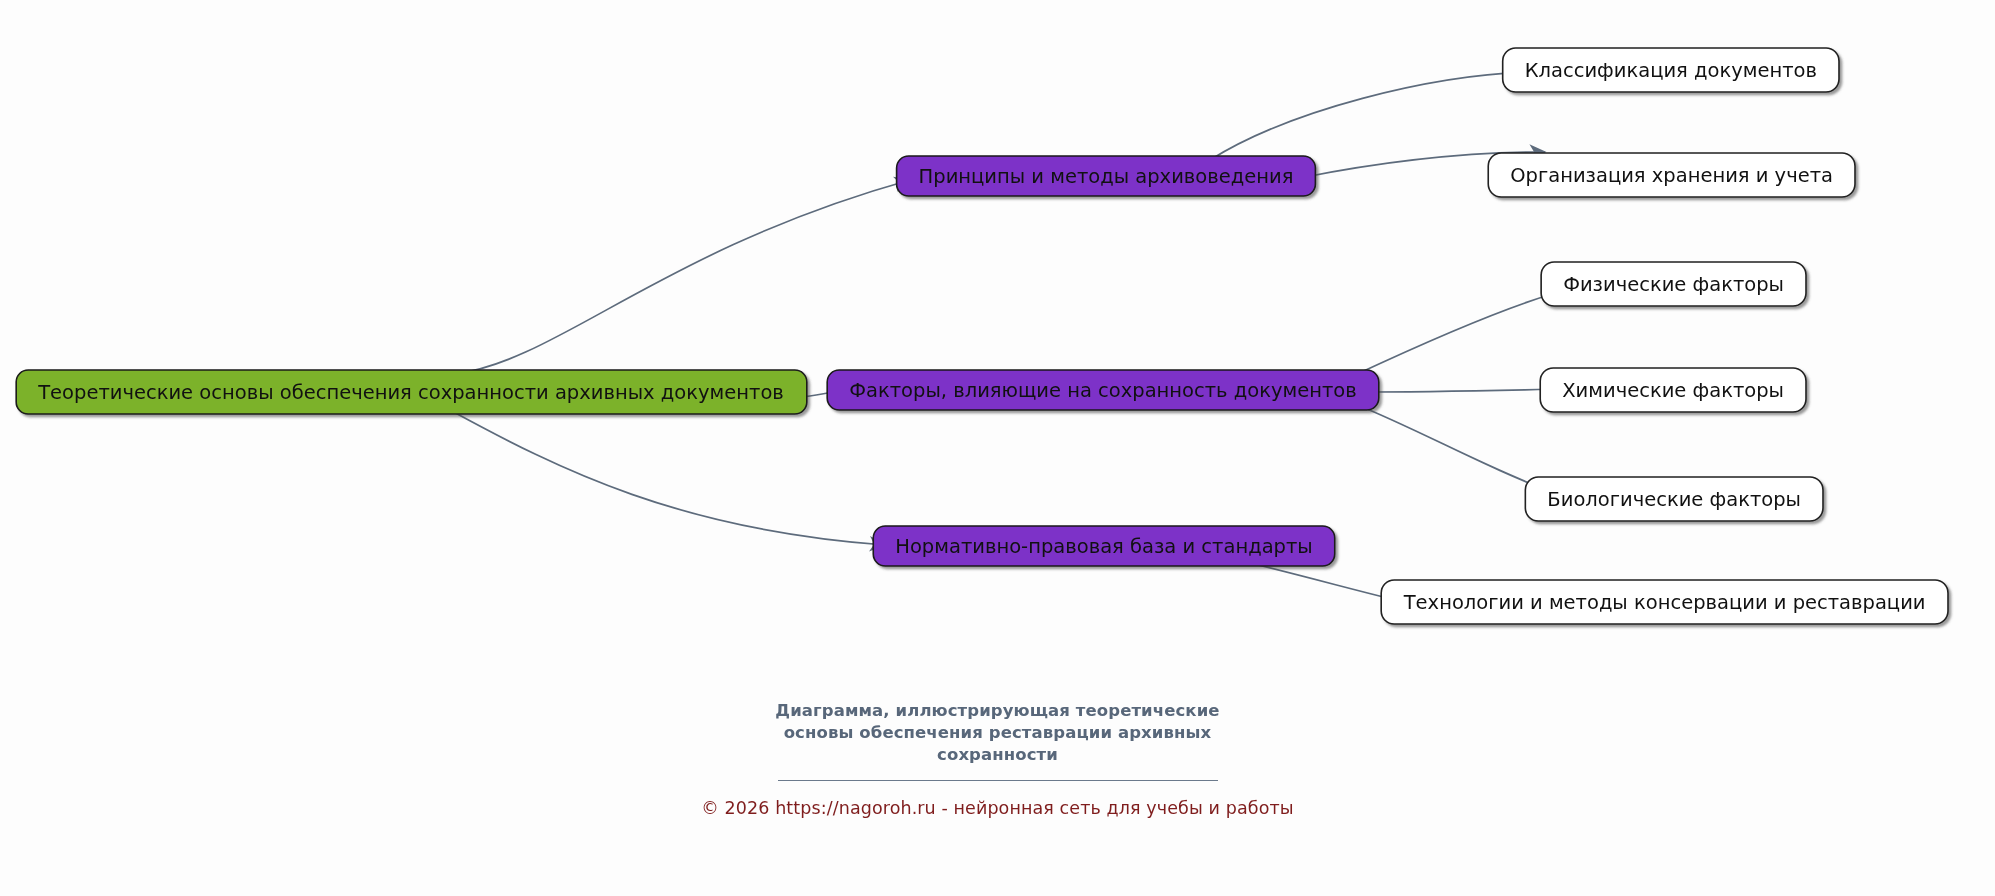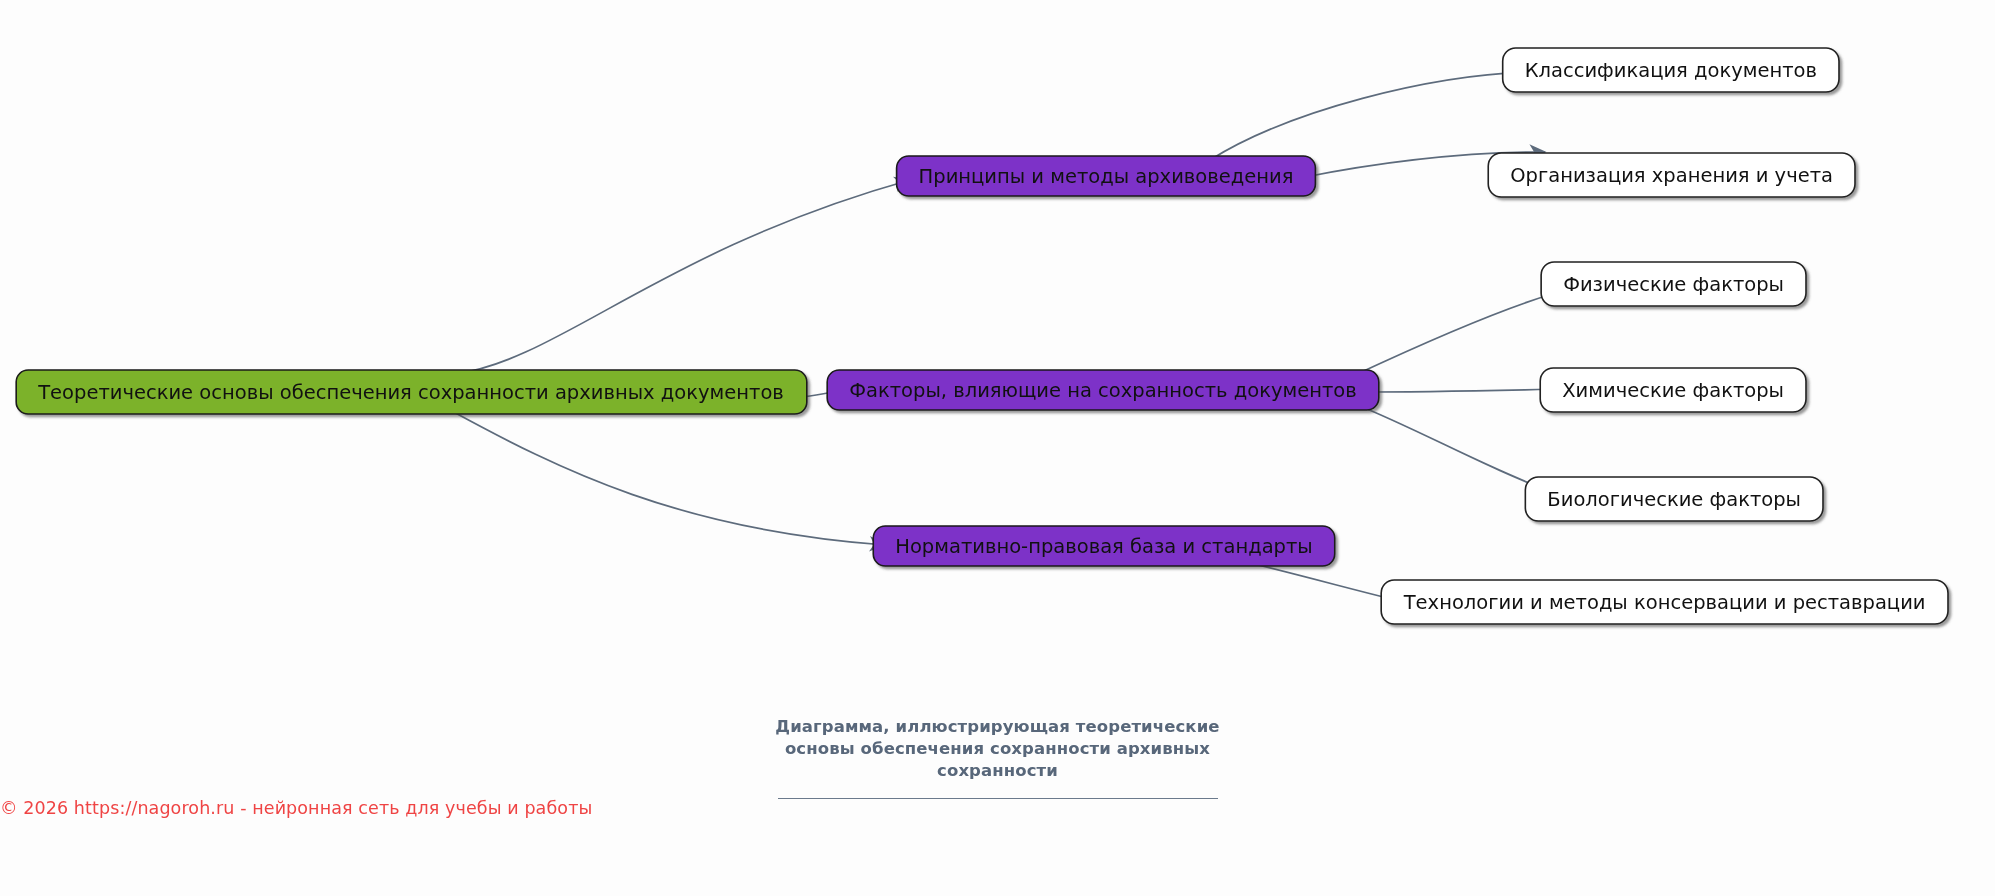--- a/index.html
+++ b/index.html
@@ -61,38 +61,39 @@
     top: 700px;
     text-align: center;
   }
   .caption-title {
     font-family: "DejaVu Sans", "Liberation Sans", sans-serif;
     font-size: 16.5px;
     font-weight: bold;
     color: #58677a;
     line-height: 1.33;
     letter-spacing: 0.1px;
-    margin: 16px auto;
+    margin: 0 auto;
     width: 490px;
   }
   .caption-rule {
     width: 440px;
     height: 0;
     border: none;
     border-top: 1.4px solid #6b7a8c;
     margin: 14px auto 0 auto;
   }
   .footer-text {
     position: absolute;
     left: 0;
     right: 0;
     top: 798px;
+    text-align: center;
     font-family: "DejaVu Sans", "Liberation Sans", sans-serif;
     font-size: 17.5px;
-    color: #ef4444;
+    color: #7f1d1d;
     letter-spacing: 0.1px;
   }
 </style>
 </head>
 <body>
 
 <div id="canvas">
 
   <svg class="diagram-svg" viewBox="0 0 1995 896" xmlns="http://www.w3.org/2000/svg">
     <defs>
@@ -171,21 +172,21 @@
 
     <g>
       <rect class="node-shape leaf" x="1381.203125" y="580" width="566.796875" height="44" rx="13" ry="13" filter="url(#nodeshadow)"></rect>
       <text class="node-label" x="1664.6015625" y="603">Технологии и методы консервации и реставрации</text>
     </g>
   </svg>
 
   <div class="caption-wrap">
     <div class="caption-title">
       <span>Диаграмма, иллюстрирующая теоретические</span><br>
-      <span>основы обеспечения сохранности архивных</span><br>
+      <span>основы обеспечения реставрации архивных</span><br>
       <span>сохранности</span>
     </div>
     <hr class="caption-rule">
   </div>
 
   <div class="footer-text">© 2026 https://nagoroh.ru - нейронная сеть для учебы и работы</div>
 
 </div>
 
 </body></html>

